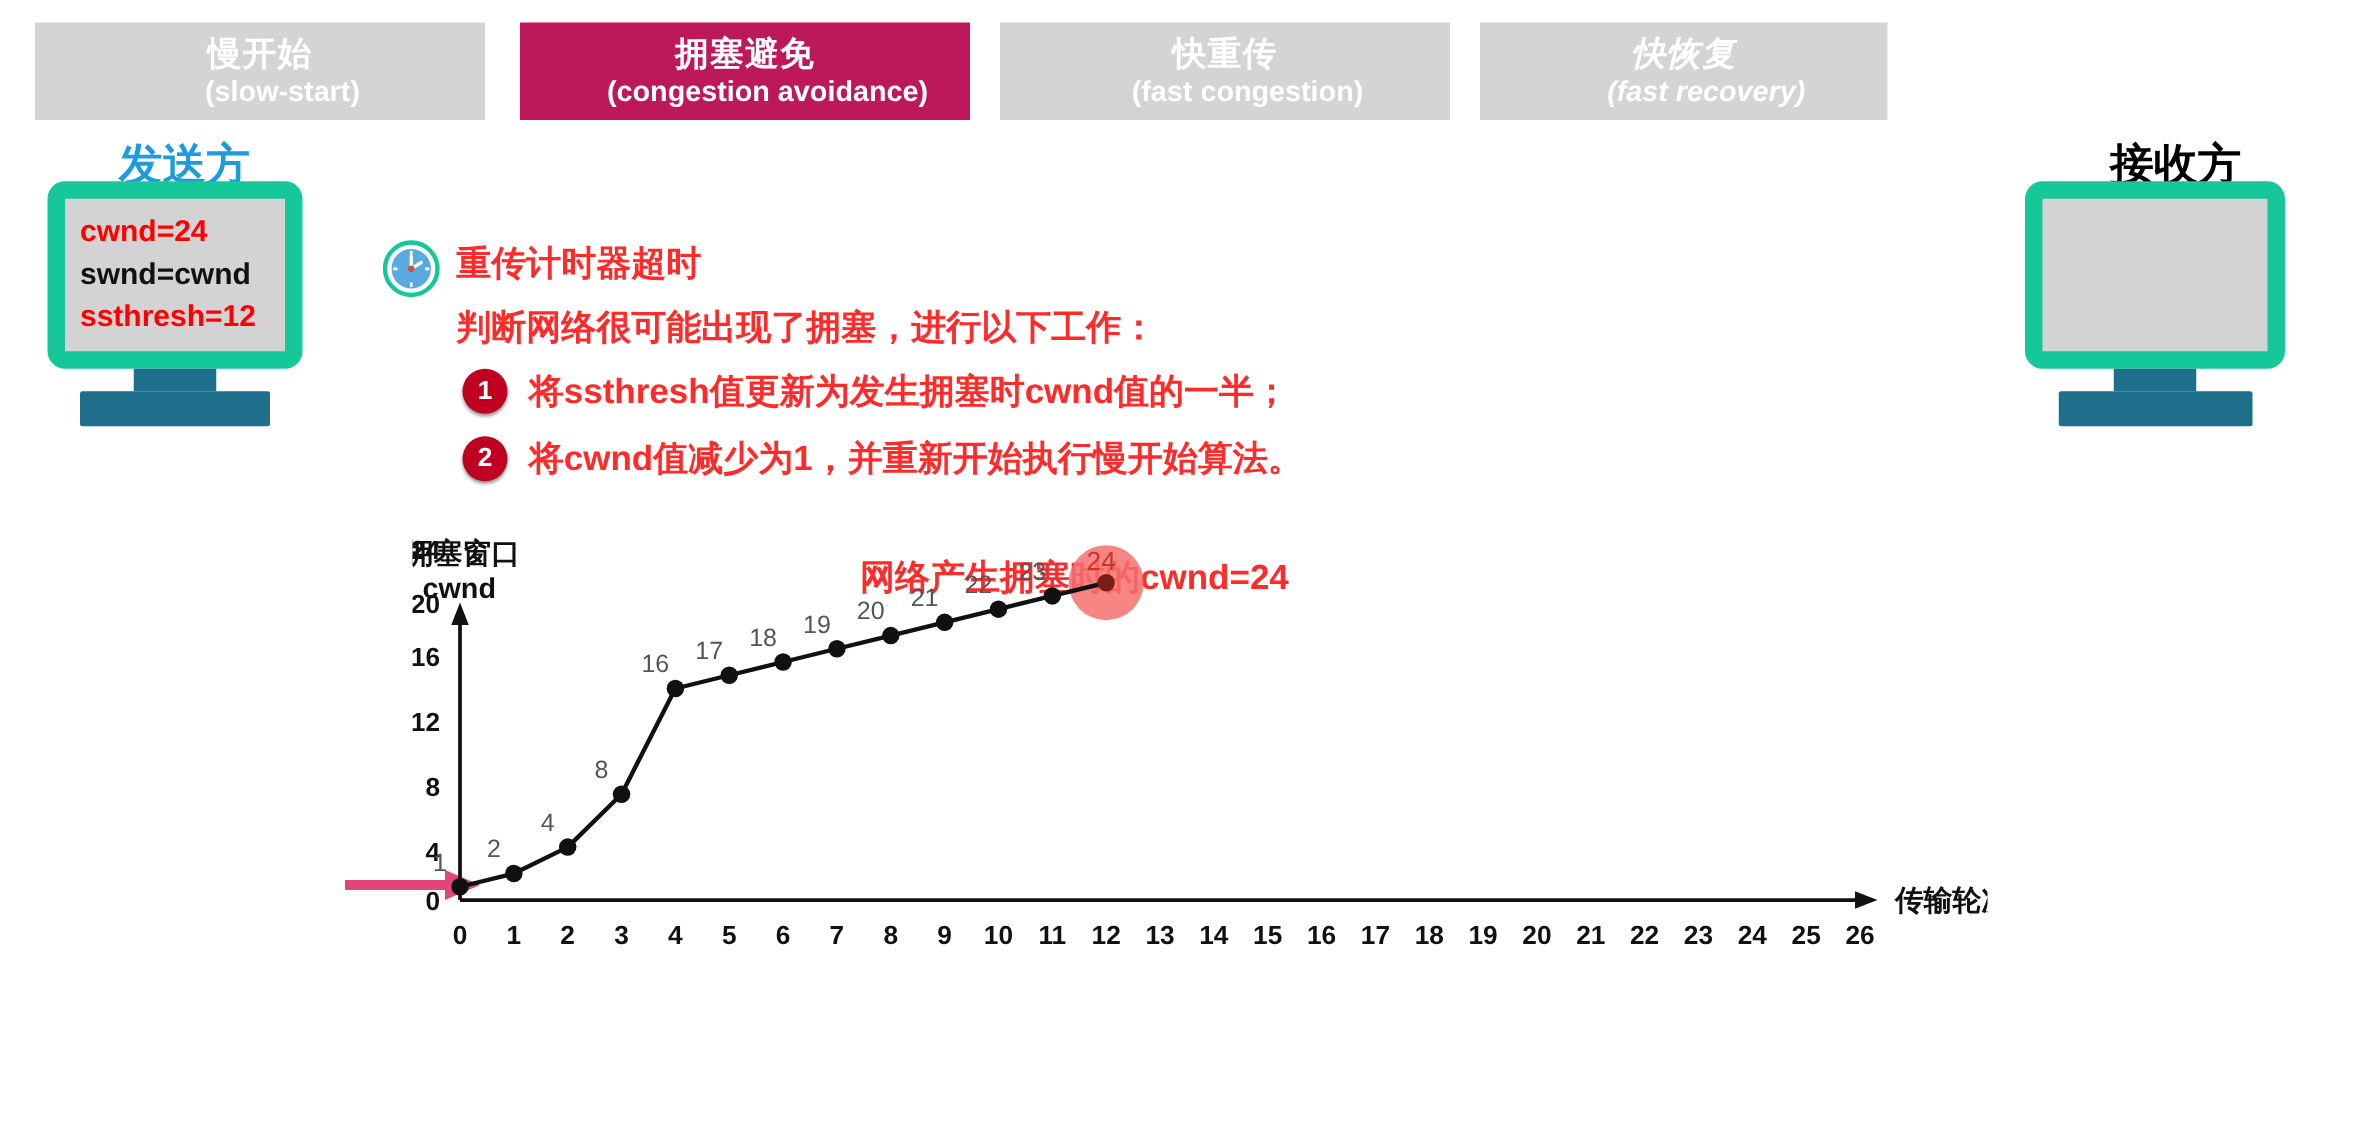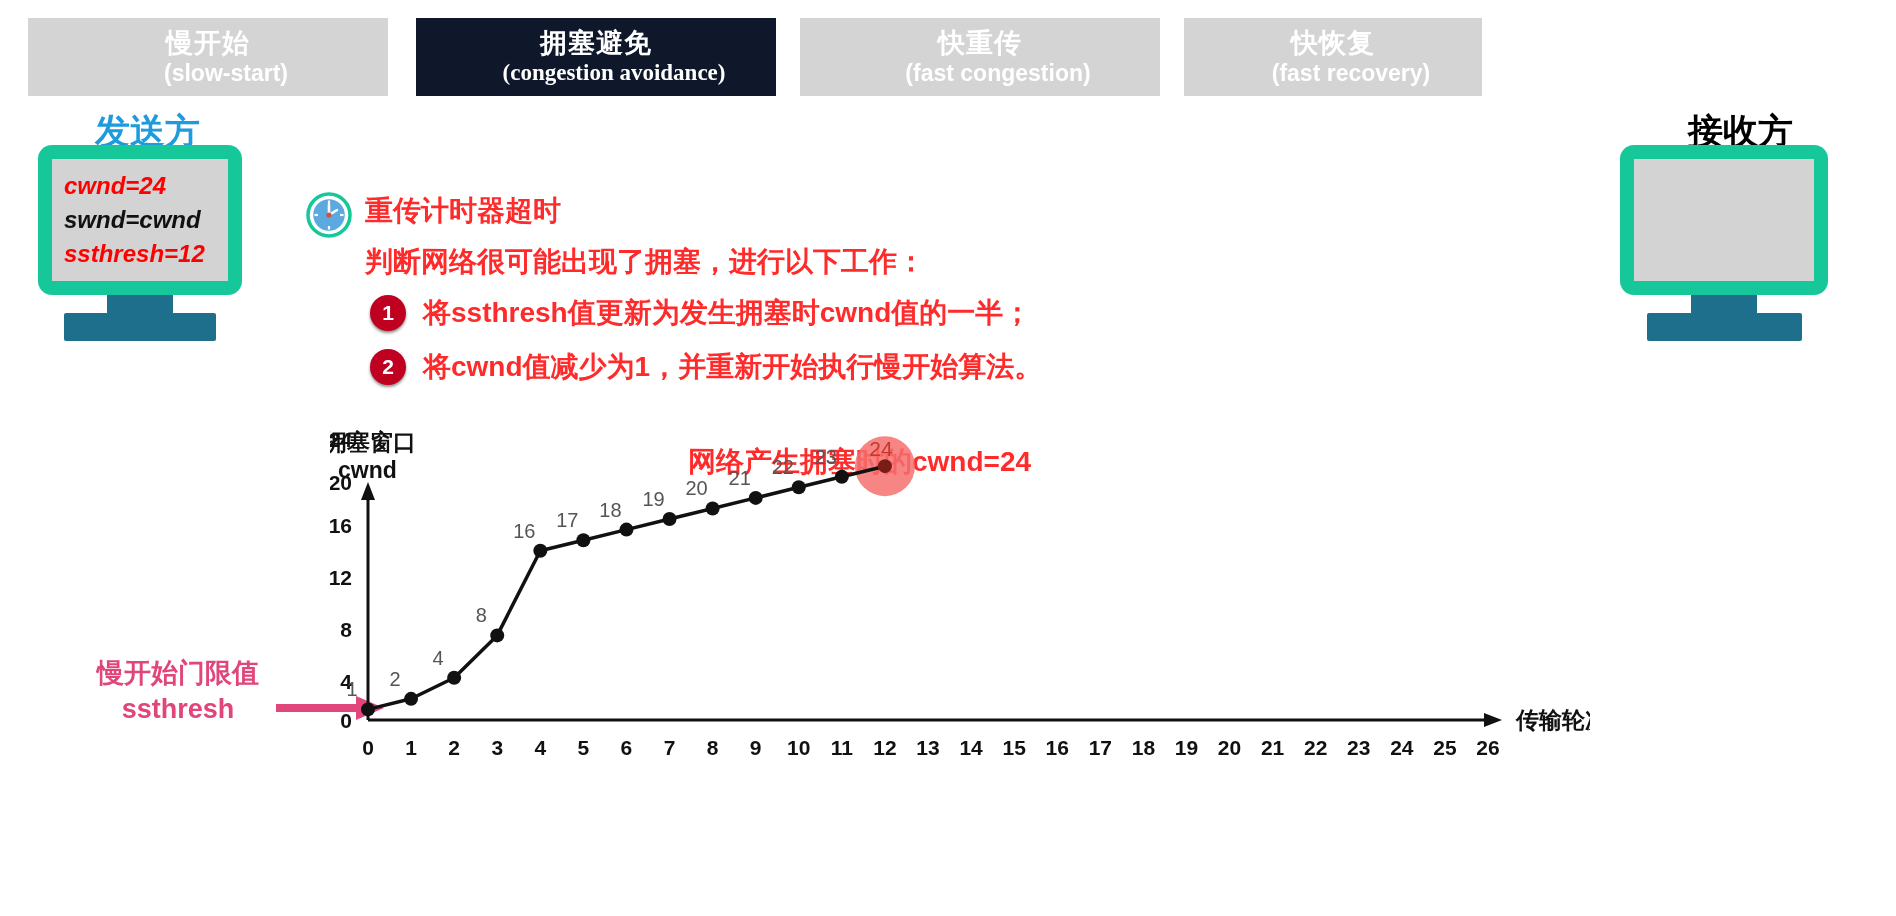--- a/index.html
+++ b/index.html
@@ -13,42 +13,41 @@
   .stage{position:absolute;left:0;top:0;width:1896px;height:916px;}
 
   
   .tabs{position:absolute;left:0;top:18px;width:1896px;height:78px;}
   .tab{
     position:absolute;top:0;height:78px;
     background:#d4d4d4;
     display:flex;flex-direction:column;align-items:center;justify-content:center;
     color:#ffffff;line-height:1.05;
   }
-  .tab.active{background:#0f172a;font-family:Liberation Serif, serif;}
+  .tab.active{background:#be185d;}
   .tab .cn{font-size:27px;font-weight:bold;letter-spacing:1px;}
   .tab .en{font-size:23px;font-weight:bold;margin-top:4px;margin-left:36px;}
   #tab0{left:28px;width:360px;text-align:right;}
   #tab1{left:416px;width:360px;}
   #tab2{left:800px;width:360px;}
-  #tab3{left:1184px;width:298px;}
+  #tab3{left:1184px;width:326px;font-style:italic;}
 
   
   .dev-label{
     position:absolute;font-size:35px;font-weight:bold;
     text-shadow:-1.5px -1.5px 0 #fff,1.5px -1.5px 0 #fff,-1.5px 1.5px 0 #fff,1.5px 1.5px 0 #fff;
   }
   #sender-label{left:95px;top:108px;color:#1e9bdc;}
   #receiver-label{left:1688px;top:108px;color:#000000;}
 
   
   .computer{position:absolute;}
   .monitor{
     background:#16c79a;border-radius:14px;padding:14px;
     box-sizing:border-box;
-    font-style:italic;
   }
   .screen{background:#d3d3d3;width:100%;height:100%;box-sizing:border-box;}
   .neck{background:#1d6f8b;margin:0 auto;}
   .base{background:#1d6f8b;margin:0 auto;border-radius:2px;}
 
   #sender-computer{left:38px;top:145px;}
   #sender-computer .monitor{width:204px;height:150px;}
   #sender-computer .screen{
     padding:8px 12px;box-sizing:border-box;
     display:flex;flex-direction:column;justify-content:center;gap:4px;
@@ -175,24 +174,20 @@
 
   <div class="bullet-row" id="bullet1">
     <div class="bullet-num">1</div>
     <div class="bullet-text">将ssthresh值更新为发生拥塞时cwnd值的一半；</div>
   </div>
   <div class="bullet-row" id="bullet2">
     <div class="bullet-num">2</div>
     <div class="bullet-text">将cwnd值减少为1，并重新开始执行慢开始算法。</div>
   </div>
 
-  <div id="ssthresh-label">
-    <div>慢开始门限值</div>
-    <div>ssthresh</div>
-  </div>
   <svg style="position:absolute;left:272px;top:690px;width:120px;height:36px;" viewBox="0 0 120 36">
     <line x1="4" y1="18" x2="88" y2="18" stroke="#e0457b" stroke-width="8"></line>
     <polygon points="84,6 112,18 84,30" fill="#e0457b"></polygon>
   </svg>
 
   <div id="chart-callout">网络产生拥塞时的cwnd=24</div>
 
   <div id="chart">
     <svg width="1260" height="486" viewBox="0 0 1260 486">
 

